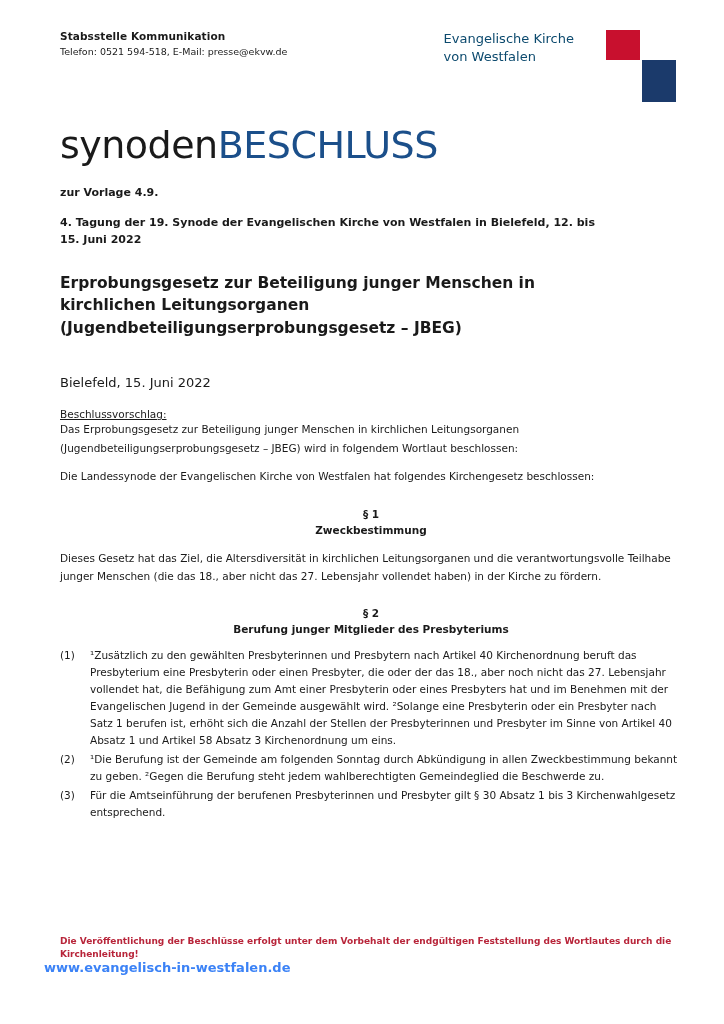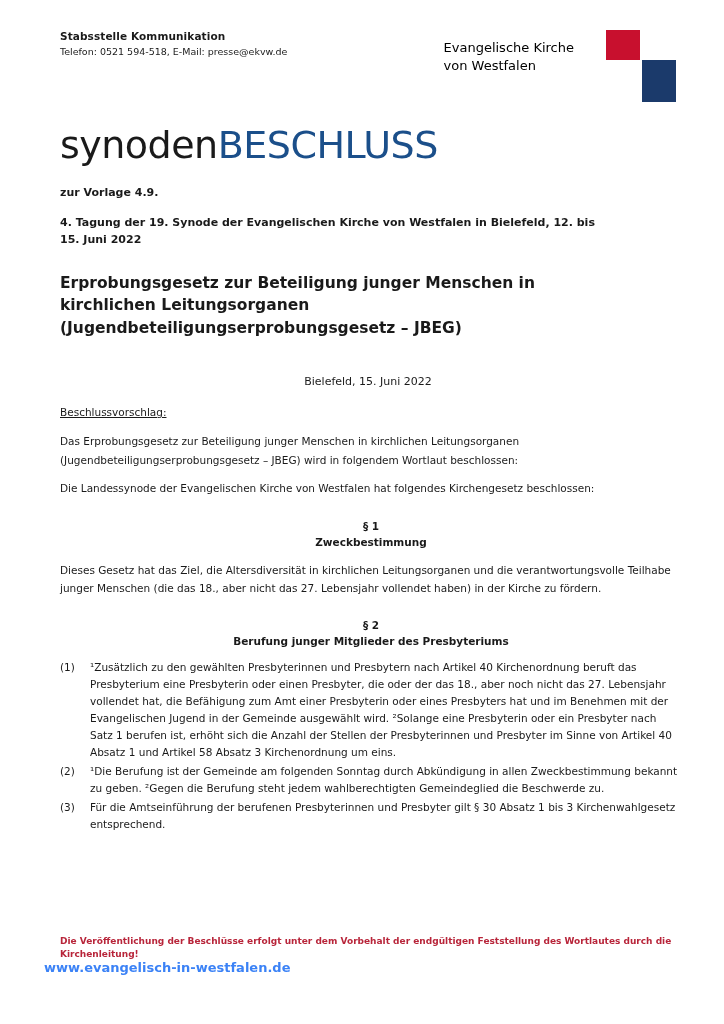--- a/index.html
+++ b/index.html
@@ -41,25 +41,25 @@
     letter-spacing: 0.1px;
   }
   .contact {
     font-size: 9.5px;
     color: #1a1a1a;
     margin-top: 4px;
   }
   .churchname {
     position: absolute;
     right: 108px;
-    top: 9px;
+    top: 0px;
     text-align: left;
     font-size: 13px;
     line-height: 1.35;
-    color: #000000;
+    color: #0c4a6e;
   }
   .logo {
     position: absolute;
     right: 0px;
     top: 0px;
     width: 76px;
     height: 72px;
   }
   .logo .sq-red {
     position: absolute;
@@ -108,31 +108,30 @@
   }
   .doctitle {
     margin-top: 24px;
     font-size: 15.5px;
     font-weight: bold;
     line-height: 1.45;
     max-width: 560px;
   }
   .place-date {
     margin-top: 36px;
-    text-align: center;
-    font-size: 11px;
+    text-align: left;
+    font-size: 13px;
     padding-right: 6px;
   }
   .proposal-label {
     margin-top: 18px;
     font-size: 10.5px;
     text-decoration: underline;
   }
   .para {
-    margin-top: 14px;
     font-size: 10.5px;
     line-height: 1.75;
   }
   .law-block {
     margin-top: 38px;
     text-align: center;
   }
   .law-title1 {
     font-size: 11px;
     font-weight: bold;

